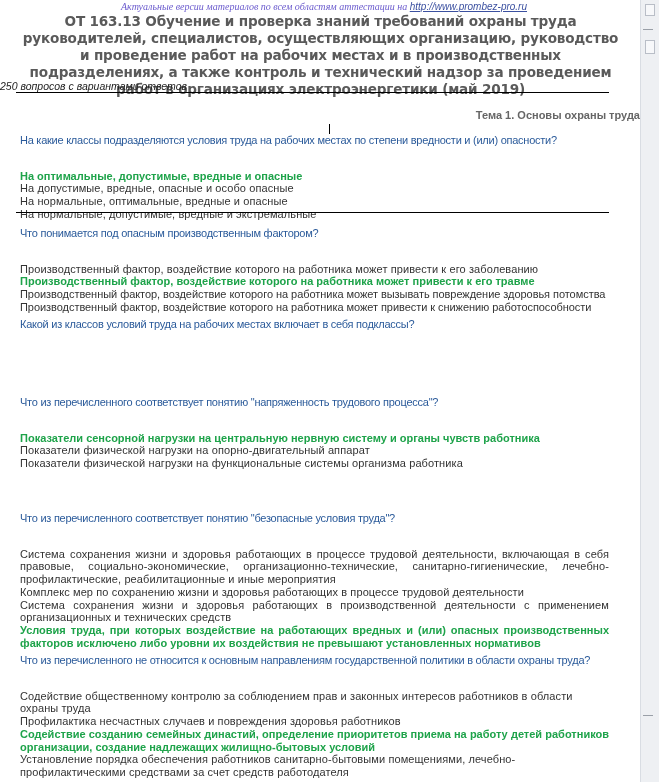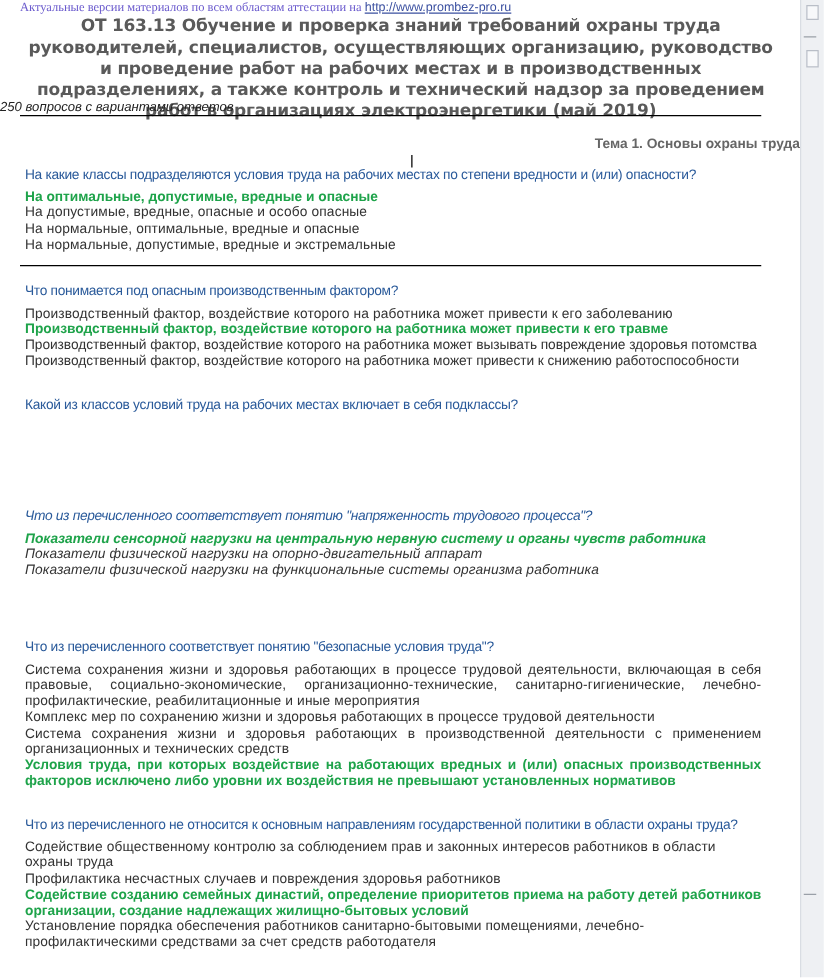--- a/index.html
+++ b/index.html
@@ -46,28 +46,29 @@
       width: 10px;
       height: 1px;
       background: #9aa0a8;
     }
     .gutter-tick.t1 { top: 29px; }
     .gutter-tick.t2 { top: 715px; }
 
     .top-note {
       position: absolute;
       top: 1px;
-      left: 16px;
-      width: 640px;
-      text-align: left;
+      left: 4px;
+      width: 640px;
+      text-align: center;
       font-family: "Liberation Serif", serif;
       font-size: 10px;
       color: #6a5acd;
       letter-spacing: 0px;
       white-space: nowrap;
+      font-style: italic;
     }
     .top-note .link {
       font-family: "Liberation Sans", sans-serif;
       color: #3b50a0;
       text-decoration: underline;
       font-size: 10px;
     }
     .doc-title {
       position: absolute;
       top: 13px;
@@ -126,40 +127,40 @@
       width: 589px;
       font-size: 11px;
       line-height: 12.7px;
     }
     .q {
       color: #2a5a9a;
       letter-spacing: -0.25px;
       white-space: nowrap;
     }
     .answers {
-      margin-top: 5px;
+      margin-top: 23px;
     }
     .a {
       color: #333;
       letter-spacing: 0.1px;
     }
     .a.just {
       text-align: justify;
       text-align-last: left;
     }
     .a.correct {
       color: #1ea34a;
       font-weight: bold;
       letter-spacing: 0px;
     }
 
     .q1 { top: 134px; }
     .q2 { top: 227px; }
     .q3 { top: 318px; }
-    .q4 { top: 407px; font-style: italic; }
+    .q4 { top: 396px; }
     .q5 { top: 512px; }
     .q6 { top: 654px; }
   </style>
 </head>
 <body>
 
 <div class="page">
 
   <div class="top-note">
     <span>Актуальные версии  материалов по всем областям аттестации на </span><span class="link">http://www.prombez-pro.ru</span>

